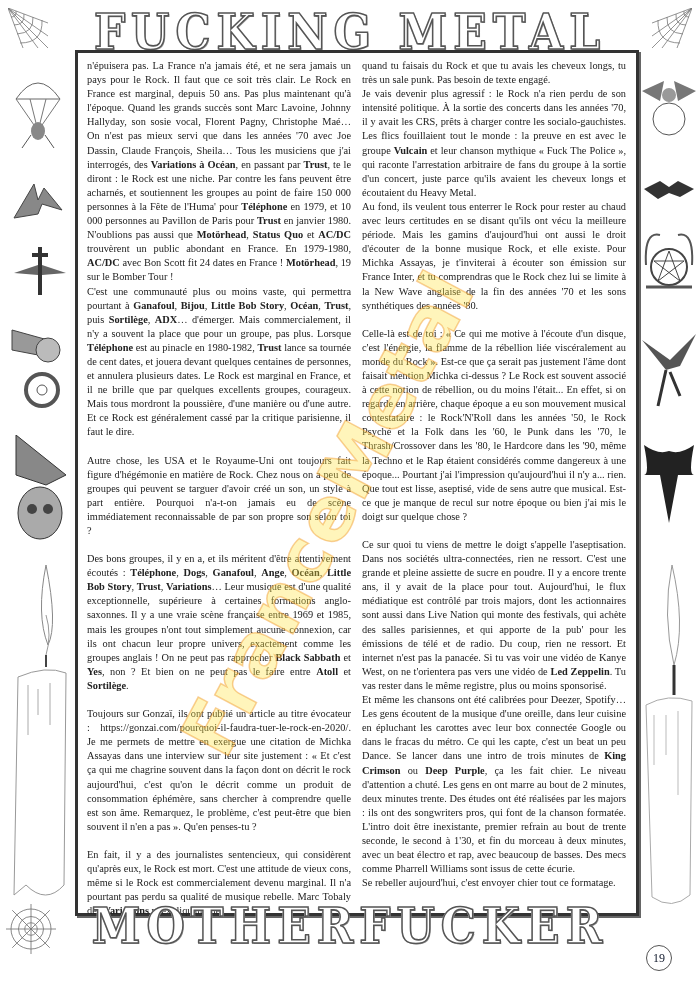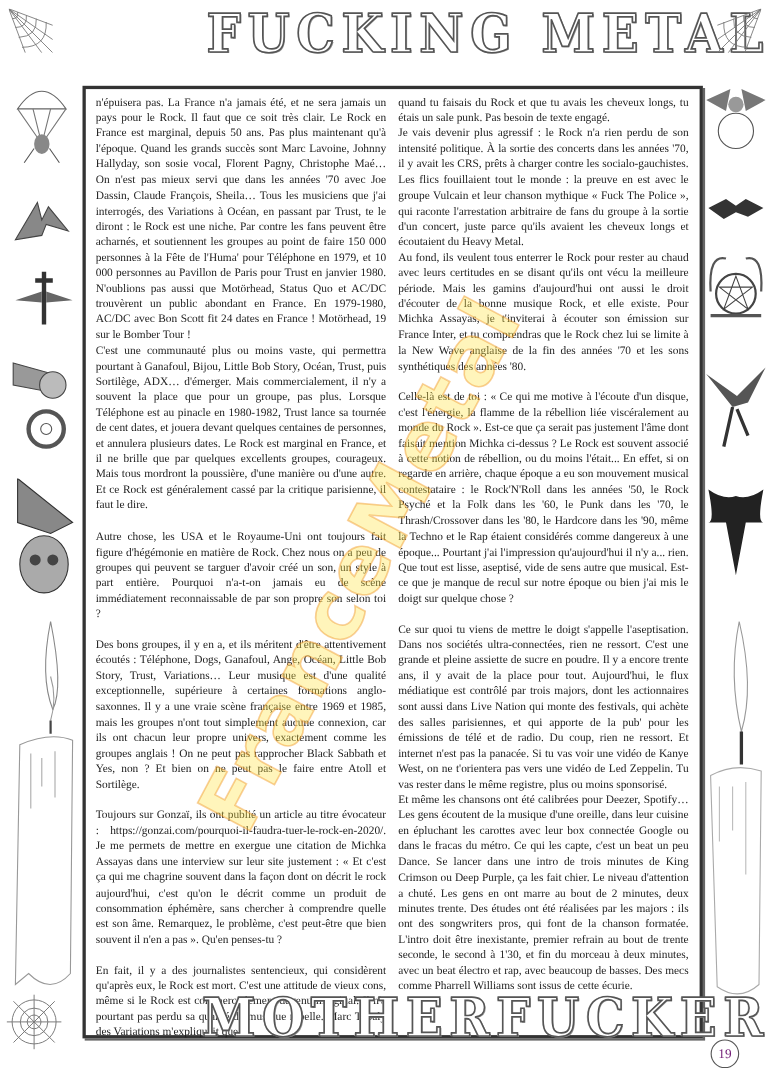--- a/index.html
+++ b/index.html
@@ -1,39 +1,39 @@
 <!DOCTYPE html>
 <html><head>
 <meta charset="utf-8">
 <style>
   html, body { margin:0; padding:0; }
   body { width:700px; height:990px; background:#ffffff; position:relative; overflow:hidden;
          font-family:"Liberation Serif","DejaVu Serif",serif; color:#222; }
-  .banner { position:absolute; left:0; width:700px; height:62px; display:flex; align-items:center; justify-content:flex-end; }
+  .banner { position:absolute; left:0; width:700px; height:62px; display:flex; align-items:center; justify-content:center; }
   .banner-top { top:0; }
   .banner-bottom { top:894px; }
   .banner-text { font-family:"DejaVu Serif",serif; font-weight:bold; font-size:44px; letter-spacing:6px;
                  color:#fff; -webkit-text-stroke:1.4px #555; text-shadow:1px 1px 0 #999, -1px 0 0 #bbb; transform:scaleY(1.1); }
   .web { position:absolute; width:40px; height:40px; }
-  .frame { position:absolute; left:75px; top:78px; width:558px; height:860px; border:3px solid #333; border-right-width:3px;
+  .frame { position:absolute; left:75px; top:50px; width:558px; height:860px; border:3px solid #333; border-right-width:3px;
            box-shadow: 2px 2px 0 #666; background:#fff; }
   .col { position:absolute; top:6px; width:264px; font-size:10.35px; line-height:14.1px; text-align:justify; hyphens:none; }
   .col-left { left:9px; }
   .col-right { left:284px; }
   .col p { margin:0; }
   .col p.gap { margin-top:14px; }
   .q { font-weight:normal; }
-  b { font-weight:normal; }
+  b { font-weight:bold; }
   .side { position:absolute; }
   .deco { position:absolute; }
   .watermark { position:absolute; left:120px; top:200px; width:360px; height:620px; pointer-events:none; }
   .watermark span { position:absolute; left:-60px; top:270px; font-family:"DejaVu Sans",sans-serif; font-weight:bold; font-size:74px;
      color:rgba(255,225,60,0.35); -webkit-text-stroke:1.5px rgba(240,150,40,0.45); transform:rotate(-62deg); white-space:nowrap; letter-spacing:2px; }
   .pagenum { position:absolute; left:646px; top:945px; width:24px; height:24px; border:1.2px solid #555; border-radius:50%;
-             font-size:12px; display:flex; align-items:center; justify-content:center; background:#fff; color:#701a75; }
+             font-size:12px; display:flex; align-items:center; justify-content:center; background:#fff; color:#0f172a; }
 </style>
 </head>
 <body>
 
 <div class="banner banner-top">
   <svg class="web" style="left:8px;top:8px" viewBox="0 0 40 40">
     <g stroke="#777" fill="none" stroke-width="0.8">
         <path d="M0 0 L40 40 M0 0 L40 15 M0 0 L15 40 M0 0 L30 40 M0 0 L40 28"></path>
     <path d="M8 3 Q9 9 3 9 M16 6 Q17 17 6 17 M25 9 Q26 25 9 26 M34 12 Q35 35 12 35"></path>
       </g>
@@ -115,26 +115,27 @@
 <div class="frame">
   <div class="col col-left" id="col-left">
       <p><span>n'épuisera pas. La France n'a jamais été, et ne sera jamais un pays pour le Rock. Il faut que ce soit très clair. Le Rock en France est marginal, depuis 50 ans. Pas plus maintenant qu'à l'époque. Quand les grands succès sont Marc Lavoine, Johnny Hallyday, son sosie vocal, Florent Pagny, Christophe Maé… On n'est pas mieux servi que dans les années '70 avec Joe Dassin, Claude François, Sheila… Tous les musiciens que j'ai interrogés, des </span><b>Variations à Océan</b><span>, en passant par </span><b>Trust</b><span>, te le diront : le Rock est une niche. Par contre les fans peuvent être acharnés, et soutiennent les groupes au point de faire 150 000 personnes à la Fête de l'Huma' pour </span><b>Téléphone</b><span> en 1979, et 10 000 personnes au Pavillon de Paris pour </span><b>Trust</b><span> en janvier 1980. N'oublions pas aussi que </span><b>Motörhead</b><span>, </span><b>Status Quo</b><span> et </span><b>AC/DC</b><span> trouvèrent un public abondant en France. En 1979-1980, </span><b>AC/DC</b><span> avec Bon Scott fit 24 dates en France ! </span><b>Motörhead</b><span>, 19 sur le Bomber Tour !</span></p>
       <p><span>C'est une communauté plus ou moins vaste, qui permettra pourtant à </span><b>Ganafoul</b><span>, </span><b>Bijou</b><span>, </span><b>Little Bob Story</b><span>, </span><b>Océan</b><span>, </span><b>Trust</b><span>, puis </span><b>Sortilège</b><span>, </span><b>ADX</b><span>… d'émerger. Mais commercialement, il n'y a souvent la place que pour un groupe, pas plus. Lorsque </span><b>Téléphone</b><span> est au pinacle en 1980-1982, </span><b>Trust</b><span> lance sa tournée de cent dates, et jouera devant quelques centaines de personnes, et annulera plusieurs dates. Le Rock est marginal en France, et il ne brille que par quelques excellents groupes, courageux. Mais tous mordront la poussière, d'une manière ou d'une autre. Et ce Rock est généralement cassé par la critique parisienne, il faut le dire.</span></p>
       <p class="q gap"><span>Autre chose, les USA et le Royaume-Uni ont toujours fait figure d'hégémonie en matière de Rock. Chez nous on a peu de groupes qui peuvent se targuer d'avoir créé un son, un style à part entière. Pourquoi n'a-t-on jamais eu de scène immédiatement reconnaissable de par son propre son selon toi ?</span></p>
       <p class="gap"><span>Des bons groupes, il y en a, et ils méritent d'être attentivement écoutés : </span><b>Téléphone</b><span>, </span><b>Dogs</b><span>, </span><b>Ganafoul</b><span>, </span><b>Ange</b><span>, </span><b>Océan</b><span>, </span><b>Little Bob Story</b><span>, </span><b>Trust</b><span>, </span><b>Variations</b><span>… Leur musique est d'une qualité exceptionnelle, supérieure à certaines formations anglo-saxonnes. Il y a une vraie scène française entre 1969 et 1985, mais les groupes n'ont tout simplement aucune connexion, car ils ont chacun leur propre univers, exactement comme les groupes anglais ! On ne peut pas rapprocher </span><b>Black Sabbath</b><span> et </span><b>Yes</b><span>, non ? Et bien on ne peut pas le faire entre </span><b>Atoll</b><span> et </span><b>Sortilège</b><span>.</span></p>
       <p class="q gap"><span>Toujours sur Gonzaï, ils ont publié un article au titre évocateur : https://gonzai.com/pourquoi-il-faudra-tuer-le-rock-en-2020/. Je me permets de mettre en exergue une citation de Michka Assayas dans une interview sur leur site justement : « Et c'est ça qui me chagrine souvent dans la façon dont on décrit le rock aujourd'hui, c'est qu'on le décrit comme un produit de consommation éphémère, sans chercher à comprendre quelle est son âme. Remarquez, le problème, c'est peut-être que bien souvent il n'en a pas ». Qu'en penses-tu ?</span></p>
       <p class="gap"><span>En fait, il y a des journalistes sentencieux, qui considèrent qu'après eux, le Rock est mort. C'est une attitude de vieux cons, même si le Rock est commercialement devenu marginal. Il n'a pourtant pas perdu sa qualité de musique rebelle. Marc Tobaly des </span><b>Variations</b><span> m'expliquait que</span></p>
     </div>
   <div class="col col-right" id="col-right">
-      <p><span>quand tu faisais du Rock et que tu avais les cheveux longs, tu étais un sale punk. Pas besoin de texte engagé.</span></p>
+      <p><span>quand tu faisais du Rock et que tu avais les cheveux longs, tu très un sale punk. Pas besoin de texte engagé.</span></p>
       <p><span>Je vais devenir plus agressif : le Rock n'a rien perdu de son intensité politique. À la sortie des concerts dans les années '70, il y avait les CRS, prêts à charger contre les socialo-gauchistes. Les flics fouillaient tout le monde : la preuve en est avec le groupe </span><b>Vulcain</b><span> et leur chanson mythique « Fuck The Police », qui raconte l'arrestation arbitraire de fans du groupe à la sortie d'un concert, juste parce qu'ils avaient les cheveux longs et écoutaient du Heavy Metal.</span></p>
       <p><span>Au fond, ils veulent tous enterrer le Rock pour rester au chaud avec leurs certitudes en se disant qu'ils ont vécu la meilleure période. Mais les gamins d'aujourd'hui ont aussi le droit d'écouter de la bonne musique Rock, et elle existe. Pour Michka Assayas, je t'inviterai à écouter son émission sur France Inter, et tu comprendras que le Rock chez lui se limite à la New Wave anglaise de la fin des années '70 et les sons synthétiques des années '80.</span></p>
       <p class="q gap"><span>Celle-là est de toi : « Ce qui me motive à l'écoute d'un disque, c'est l'énergie, la flamme de la rébellion liée viscéralement au monde du Rock ». Est-ce que ça serait pas justement l'âme dont faisait mention Michka ci-dessus ? Le Rock est souvent associé à cette notion de rébellion, ou du moins l'était... En effet, si on regarde en arrière, chaque époque a eu son mouvement musical contestataire : le Rock'N'Roll dans les années '50, le Rock Psyché et la Folk dans les '60, le Punk dans les '70, le Thrash/Crossover dans les '80, le Hardcore dans les '90, même la Techno et le Rap étaient considérés comme dangereux à une époque... Pourtant j'ai l'impression qu'aujourd'hui il n'y a... rien. Que tout est lisse, aseptisé, vide de sens autre que musical. Est-ce que je manque de recul sur notre époque ou bien j'ai mis le doigt sur quelque chose ?</span></p>
       <p class="gap"><span>Ce sur quoi tu viens de mettre le doigt s'appelle l'aseptisation. Dans nos sociétés ultra-connectées, rien ne ressort. C'est une grande et pleine assiette de sucre en poudre. Il y a encore trente ans, il y avait de la place pour tout. Aujourd'hui, le flux médiatique est contrôlé par trois majors, dont les actionnaires sont aussi dans Live Nation qui monte des festivals, qui achète des salles parisiennes, et qui apporte de la pub' pour les émissions de télé et de radio. Du coup, rien ne ressort. Et internet n'est pas la panacée. Si tu vas voir une vidéo de Kanye West, on ne t'orientera pas vers une vidéo de </span><b>Led Zeppelin</b><span>. Tu vas rester dans le même registre, plus ou moins sponsorisé.</span></p>
       <p><span>Et même les chansons ont été calibrées pour Deezer, Spotify… Les gens écoutent de la musique d'une oreille, dans leur cuisine en épluchant les carottes avec leur box connectée Google ou dans le fracas du métro. Ce qui les capte, c'est un beat un peu Dance. Se lancer dans une intro de trois minutes de </span><b>King Crimson</b><span> ou </span><b>Deep Purple</b><span>, ça les fait chier. Le niveau d'attention a chuté. Les gens en ont marre au bout de 2 minutes, deux minutes trente. Des études ont été réalisées par les majors : ils ont des songwriters pros, qui font de la chanson formatée. L'intro doit être inexistante, premier refrain au bout de trente seconde, le second à 1'30, et fin du morceau à deux minutes, avec un beat électro et rap, avec beaucoup de basses. Des mecs comme Pharrell Williams sont issus de cette écurie.</span></p>
+      <p><span>Se rebeller aujourd'hui, c'est envoyer chier tout ce formatage.</span></p>
     </div>
 </div>
 
 <div class="watermark">
   <span>FranceMetal</span>
 </div>
 
 <div class="banner banner-bottom">
   <svg class="web" style="left:6px;top:10px;width:50px;height:50px" viewBox="0 0 40 40">
     <g stroke="#777" fill="none" stroke-width="0.7">

